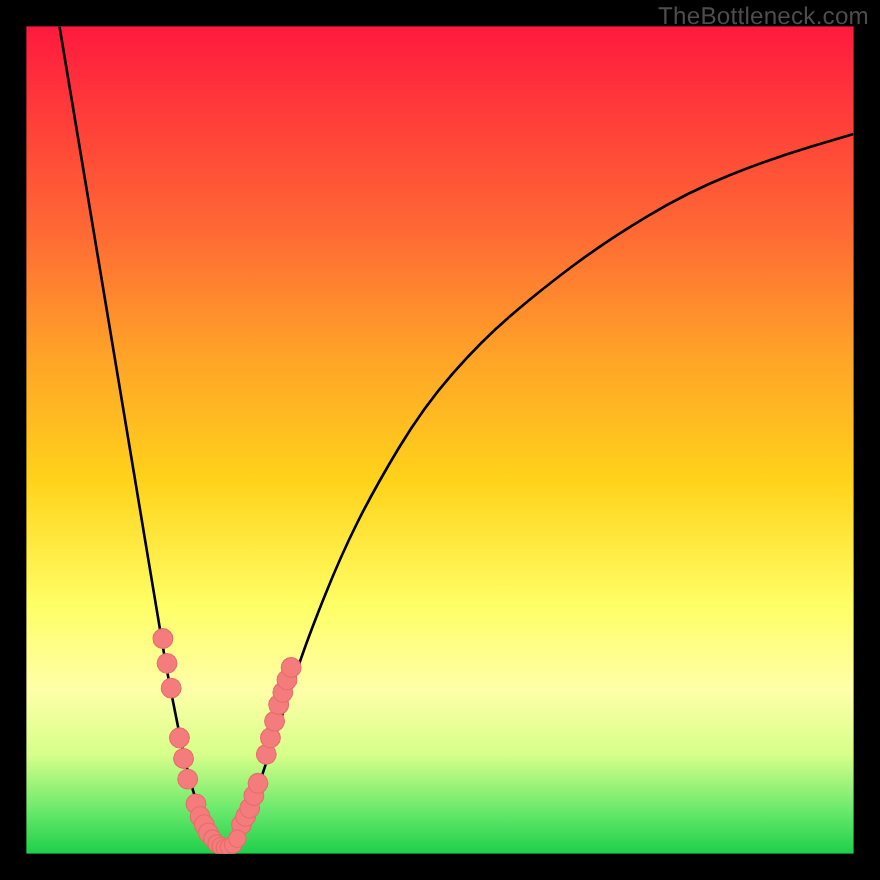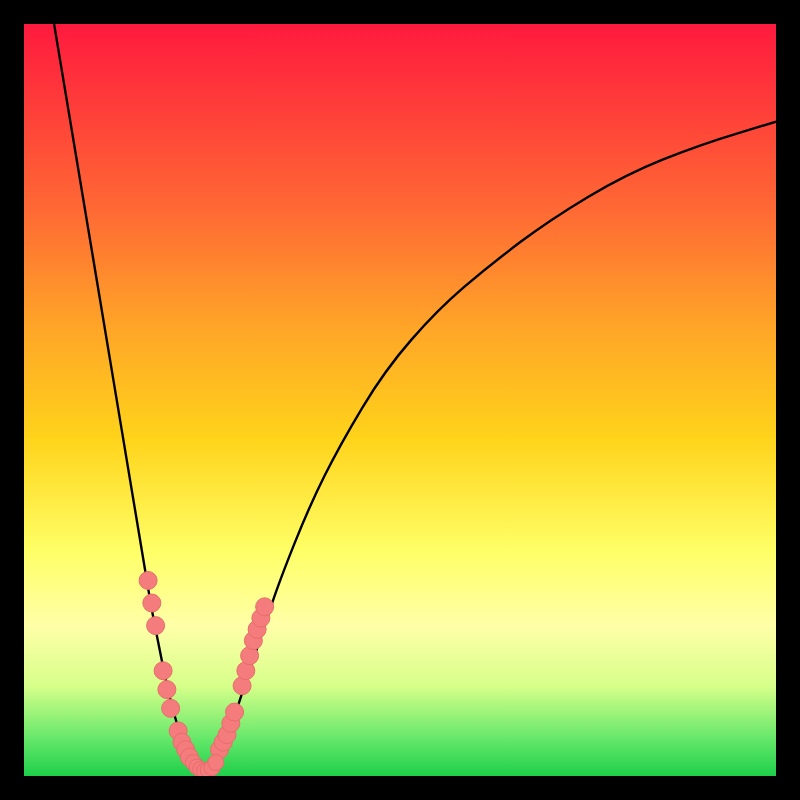--- a/index.html
+++ b/index.html
@@ -57,20 +57,21 @@
   .dot {
     fill: #f47c7c;
     stroke: #e86c6c;
     stroke-width: 1;
   }
 </style>
 </head>
 <body>
 
 <div class="frame">
+  <div class="watermark">TheBottleneck.com</div>
   <div class="plot">
     <svg class="curves" viewBox="0 0 752 752" preserveAspectRatio="none">
       <path id="left-curve" fill="none" stroke="#000" stroke-width="2.4" d="M 30.080000000000002 0 Q 30.080000000000002 0 37.6 45.120000000000005 Q 45.12 90.24000000000001 52.64 135.36 Q 60.160000000000004 180.48000000000002 67.68 225.6 Q 75.2 270.71999999999997 82.72 315.84 Q 90.24 360.96 97.76 406.08 Q 105.28000000000002 451.2 112.80000000000001 496.31999999999994 Q 120.32000000000001 541.4399999999999 124.08000000000001 564 Q 127.84 586.56 131.6 605.3599999999999 Q 135.35999999999999 624.16 139.12 642.96 Q 142.88 661.76 146.64 676.8 Q 150.4 691.84 154.16 703.12 Q 157.92 714.4 161.68 721.9200000000001 Q 165.44 729.44 169.2 735.08 Q 172.96 740.72 176.72 744.48 T 180.48 748.24"></path>
       <path id="right-curve" fill="none" stroke="#000" stroke-width="2.4" d="M 180.48 748.24 Q 180.48 748.24 184.24 744.48 Q 188 740.72 191.76 735.08 Q 195.52 729.44 199.28000000000003 721.9200000000001 Q 203.04000000000002 714.4 206.8 703.12 Q 210.56000000000003 691.84 218.08 669.28 Q 225.6 646.72 233.12 624.1600000000001 Q 240.64000000000001 601.6 248.16000000000003 579.04 Q 255.68 556.48 270.72 518.88 Q 285.76 481.28000000000003 300.79999999999995 451.20000000000005 Q 315.84 421.12 338.4 383.52 Q 360.96 345.91999999999996 387.28 315.84 Q 413.6 285.76 439.92 263.2 Q 466.24 240.64 496.32 218.07999999999998 Q 526.4 195.51999999999998 564 172.95999999999998 Q 601.6 150.39999999999998 639.2 135.36 Q 676.8000000000001 120.32000000000005 714.4000000000001 109.04000000000002 T 752 97.75999999999999"></path>
       <g id="dots-left">
           <circle cx="124.08000000000001" cy="556.48" r="9" class="dot"></circle>
           <circle cx="127.84" cy="579.04" r="9" class="dot"></circle>
           <circle cx="131.6" cy="601.6" r="9" class="dot"></circle>
           <circle cx="139.12" cy="646.72" r="9" class="dot"></circle>
           <circle cx="142.88" cy="665.52" r="9" class="dot"></circle>

